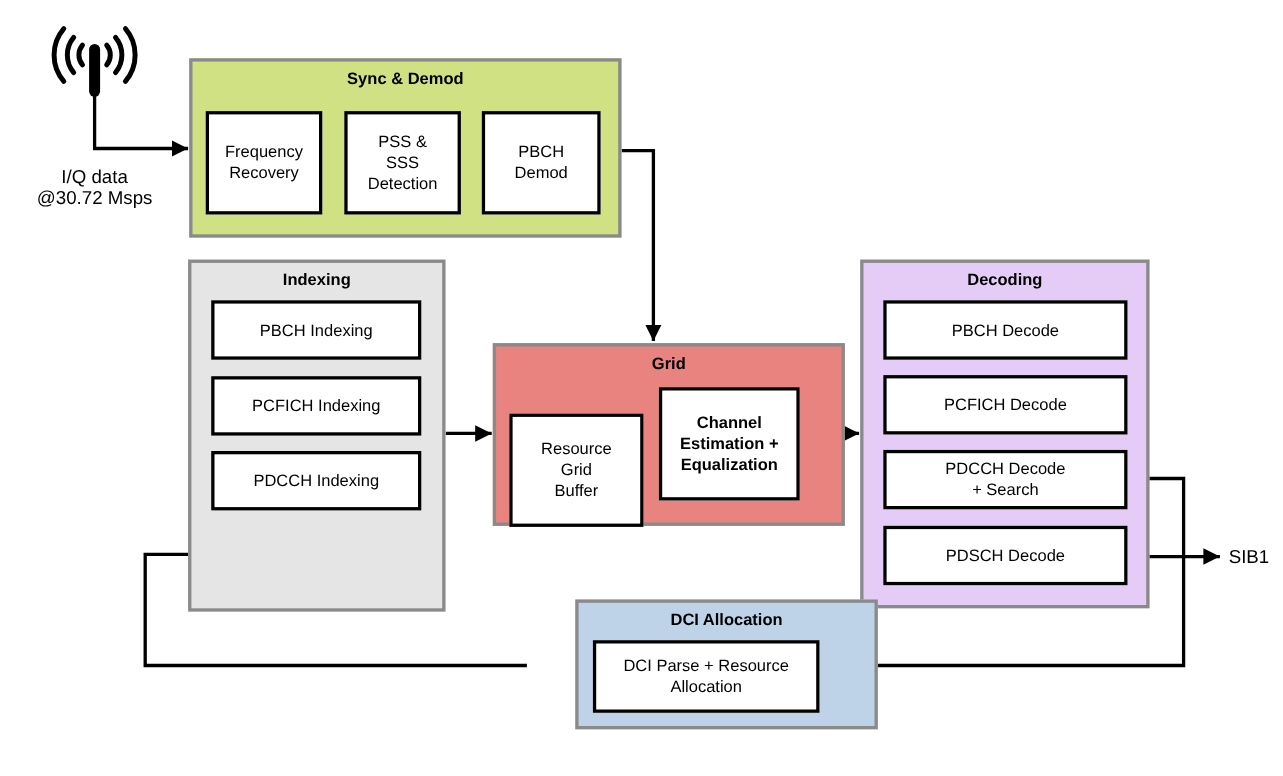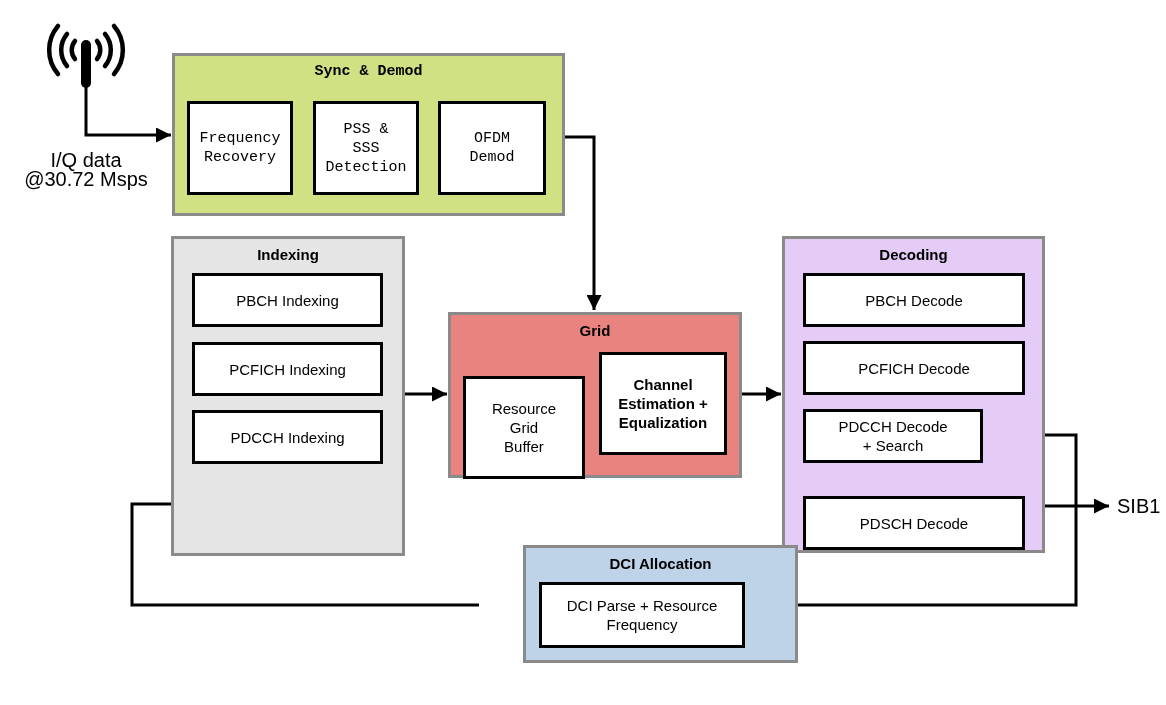--- a/index.html
+++ b/index.html
@@ -5,21 +5,21 @@
   html,body { margin:0; padding:0; background:#ffffff; }
   body { font-family:"Liberation Sans", sans-serif; color:#000; }
   .canvas { position:relative; width:1166px; height:705px; background:#fff; overflow:hidden; }
   svg.wires { position:absolute; left:0; top:0; width:1166px; height:705px; }
   .group { position:absolute; border:3px solid #8a8a8a; box-sizing:border-box; }
   .group-title { position:absolute; left:0; right:0; top:7px; text-align:center;
                  font-size:15px; font-weight:bold; white-space:pre-line; }
   .block { position:absolute; background:#ffffff; border:3px solid #000000; box-sizing:border-box;
            display:flex; align-items:center; justify-content:center; text-align:center;
            font-size:15px; line-height:19px; white-space:pre-line; }
-  .float-label { position:absolute; font-size:20px; line-height:19px; white-space:pre-line; }
+  .float-label { position:absolute; font-size:17px; line-height:19px; white-space:pre-line; }
   .iq-label { left:6px; top:151px; width:160px; text-align:center; }
   .sib1-label { left:1117px; top:497px; }
 </style>
 </head>
 <body>
 
 <div class="canvas">
 
   <svg class="wires" viewBox="0 0 1166 705">
     <defs>
@@ -48,56 +48,56 @@
       <path d="M 1025 435 L 1076 435 L 1076 605 L 721 605" marker-end="url(#ah)"></path>
       <path d="M 1025 506 L 1109 506" marker-end="url(#ah)"></path>
       <path d="M 479 605 L 132 605 L 132 504 L 191 504" marker-end="url(#ah)"></path>
     </g>
   </svg>
 
   <div class="float-label iq-label">I/Q data
 @30.72 Msps</div>
   <div class="float-label sib1-label">SIB1</div>
 
-  <div class="group" style="left: 172px; top: 53px; width: 393px; height: 163px; background-color: rgb(208, 225, 131); font-family: Liberation Mono, monospace;">
+  <div class="group" style="left: 172px; top: 53px; width: 393px; height: 163px; background-color: rgb(208, 225, 131);">
     <div class="group-title">Sync &amp; Demod</div>
     <div class="block" style="left:12px; top:45px; width:106px; height:94px;">Frequency
 Recovery</div>
     <div class="block" style="left:138px; top:45px; width:106px; height:94px;">PSS &amp;
 SSS
 Detection</div>
-    <div class="block" style="left:263px; top:45px; width:108px; height:94px;">OFDM
+    <div class="block" style="left:263px; top:45px; width:108px; height:94px;">PBCH
 Demod</div>
   </div>
 
   <div class="group" style="left: 171px; top: 236px; width: 234px; height: 320px; background-color: #e5e5e5;">
     <div class="group-title">Indexing</div>
     <div class="block" style="left:18px; top:34px; width:191px; height:54px;">PBCH Indexing</div>
     <div class="block" style="left:18px; top:103px; width:191px; height:54px;text-align:right;">PCFICH Indexing</div>
     <div class="block" style="left:18px; top:171px; width:191px; height:54px;">PDCCH Indexing</div>
   </div>
 
-  <div class="group" style="left: 448px; top: 312px; width: 294px; height: 166px; background-color: rgb(232, 131, 127);">
+  <div class="group" style="left: 448px; top: 312px; width: 320px; height: 166px; background-color: rgb(232, 131, 127);">
     <div class="group-title">Grid</div>
     <div class="block" style="left:12px; top:37px; width:122px; height:103px;margin-top:24px;">Resource
 Grid
 Buffer</div>
     <div class="block" style="left:148px; top:37px; width:128px; height:103px;font-weight:bold;">Channel
 Estimation +
 Equalization</div>
   </div>
 
   <div class="group" style="left: 782px; top: 236px; width: 263px; height: 317px; background-color: rgb(228, 204, 247);">
     <div class="group-title">Decoding</div>
     <div class="block" style="left:18px; top:34px; width:222px; height:54px;">PBCH Decode</div>
     <div class="block" style="left:18px; top:102px; width:222px; height:54px;">PCFICH Decode</div>
-    <div class="block" style="left:18px; top:170px; width:180px; height:54px;">PDCCH Decode
+    <div class="block" style="left:18px; top:170px; width:222px; height:54px;">PDCCH Decode
 + Search</div>
-    <div class="block" style="left:18px; top:239px; width:222px; height:54px;margin-top:18px;">PDSCH Decode</div>
+    <div class="block" style="left:18px; top:239px; width:222px; height:54px;">PDSCH Decode</div>
   </div>
 
   <div class="group" style="left: 479px; top: 545px; width: 275px; height: 118px; background-color: rgb(190, 211, 232); margin-left: 44px;">
     <div class="group-title">DCI Allocation</div>
     <div class="block" style="left:13px; top:34px; width:206px; height:66px;">DCI Parse + Resource
-Frequency</div>
+Allocation</div>
   </div>
 
 </div>
 
 </body></html>

